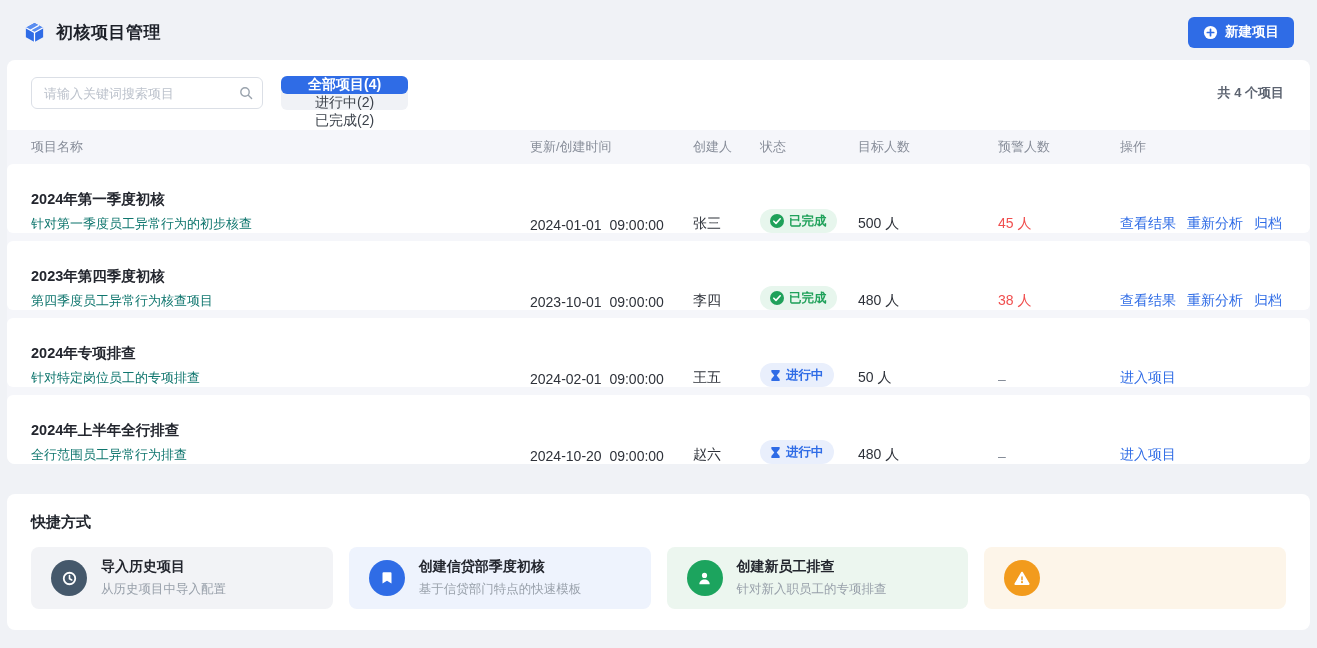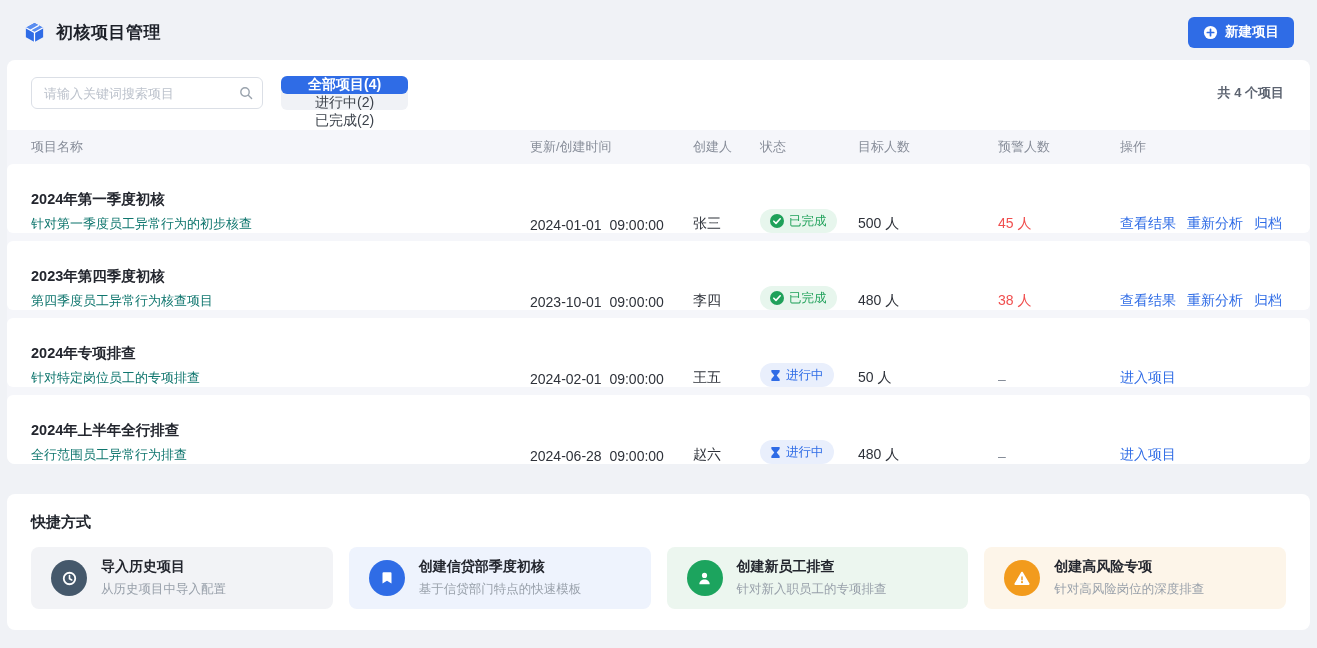--- a/index.html
+++ b/index.html
@@ -62,21 +62,21 @@
   .col-actions { flex:1; }
 
   .cell { font-size:14px; color:#2e323a; }
   .row-title { font-size:14.5px; font-weight:bold; color:#23262e; margin-bottom:6px; }
   .row-desc  { font-size:13px; color:#0f766e; }
   .warning-danger { color:#f04e4e; }
   .warning-none   { color:#868d99; }
 
   .badge {
     display:inline-flex; align-items:center; gap:5px; height:24px;
-    padding:0 10px; border-radius:13px; font-size:12.5px; font-weight:normal;
+    padding:0 10px; border-radius:13px; font-size:12.5px; font-weight:bold;
   }
   .badge.done    { background:#e7f6ed; color:#1fa15a; }
   .badge.running { background:#e9effc; color:#2f6ce6; }
   .badge-icon { line-height:0; display:inline-flex; }
 
   .action-link { color:#2f6ce6; font-size:14px; text-decoration:none; margin-right:11px; cursor:pointer; }
   .action-link:last-child { margin-right:0; }
 
   
   .shortcuts-card { margin-top:30px; padding:19px 24px 21px; }
@@ -226,21 +226,21 @@
     <div class="col-target cell">50 人</div>
     <div class="col-warning cell warning-none">–</div>
     <div class="col-actions"><a class="action-link">进入项目</a></div>
   </div>
 
   <div class="trow">
     <div class="col-name">
       <div class="row-title">2024年上半年全行排查</div>
       <div class="row-desc">全行范围员工异常行为排查</div>
     </div>
-    <div class="col-time cell">2024-06-28  09:00:00</div>
+    <div class="col-time cell">2024-10-20  09:00:00</div>
     <div class="col-creator cell">赵六</div>
     <div class="col-status">
       <span class="badge running">
         <span class="badge-icon">
                   <svg width="11" height="13" viewBox="0 0 12 14">
                     <path d="M1.5 1h9v2.2L7.3 7l3.2 3.8V13h-9v-2.2L4.7 7 1.5 3.2z" fill="#2f6ce6"></path>
                   </svg>
                 </span>
         <span class="badge-text">进行中</span>
       </span>
@@ -295,21 +295,17 @@
   </div>
 
   <div class="shortcut orange">
     <span class="shortcut-icon">
             <svg width="16" height="15" viewBox="0 0 15 14">
               <path d="M7.5 1.4 L13.8 12.2 H1.2 Z" fill="#fff" stroke="#fff" stroke-width="1.6" stroke-linejoin="round"></path>
               <rect x="6.8" y="4.8" width="1.4" height="4" rx="0.7" fill="#f29b1d"></rect>
               <circle cx="7.5" cy="10.4" r="0.95" fill="#f29b1d"></circle>
             </svg>
           </span>
-    <div>
-      <div class="shortcut-title">创建高风险专项</div>
-      <div class="shortcut-desc">针对高风险岗位的深度排查</div>
-    </div>
   </div>
 </div>
   </div>
 
 </div>
 
 </body></html>

